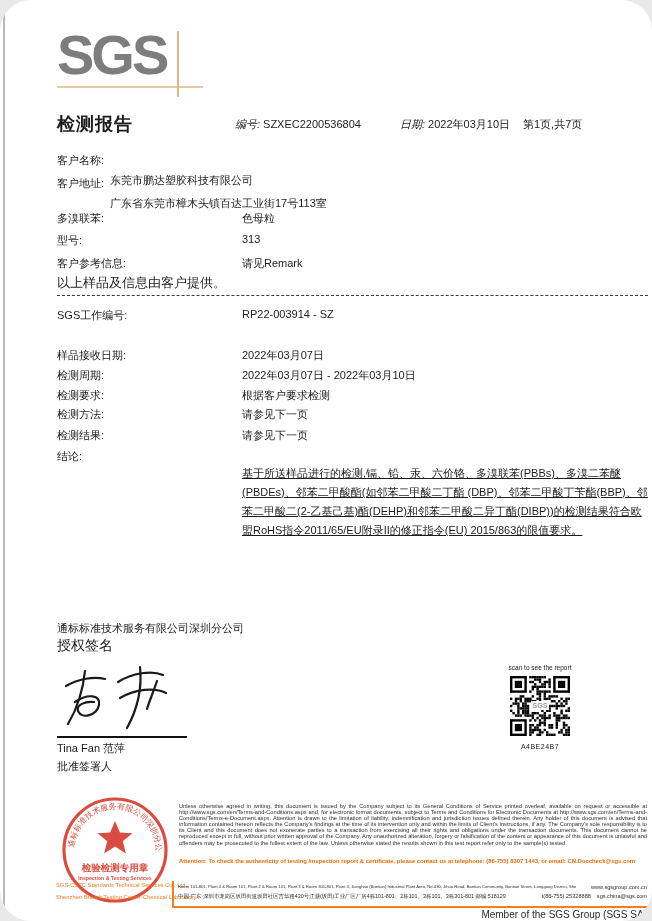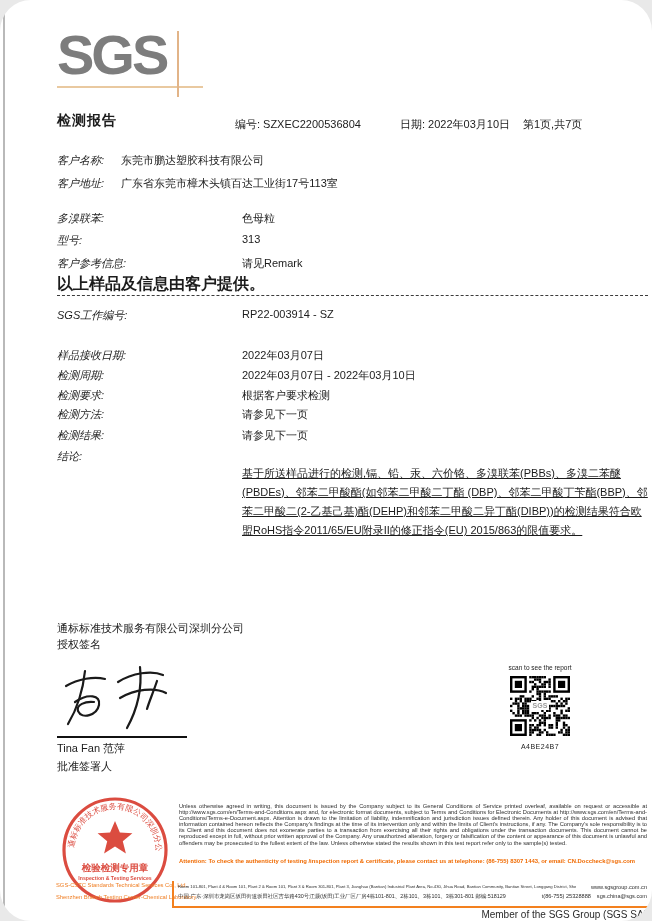--- a/index.html
+++ b/index.html
@@ -12,38 +12,38 @@
   }
   .edge-line { position:absolute; left:3px; top:0; bottom:0; width:2px; background:#b9b9b9; }
 
   
   .logo { position:absolute; left:57px; top:26px; }
   .logo-text { font-weight:bold; font-size:56px; line-height:58px; color:#7d7d7d; letter-spacing:-3px; }
   .logo-hline { position:absolute; left:57px; top:86px; width:146px; height:2px; background:#e9c9a0; }
   .logo-vline { position:absolute; left:177px; top:31px; width:2px; height:66px; background:#e2b488; }
 
   
-  .title { position:absolute; left:57px; top:112px; font-size:14px; font-weight:bold; letter-spacing:1px; }
+  .title { position:absolute; left:57px; top:112px; font-size:18px; font-weight:bold; letter-spacing:1px; }
   .hfield { position:absolute; top:117px; font-size:11px; white-space:nowrap; }
-  .hfield .k { margin-right:3px; }
+  .hfield .k { margin-right:3px;font-style:italic; }
   #h-no { left:235px; } #h-date { left:400px; } #h-page { left:523px;text-align:right; }
 
   
   .kv { position:absolute; left:57px; font-size:11px; white-space:nowrap; }
-  .kv .k { display:inline-block;font-style:italic; }
+  .kv .k { display:inline-block; }
   .kv .v { position:absolute; white-space:nowrap; }
-  .g1 .v { left:64px; }
+  .g1 .v { left:53px;margin-top:20px; }
   .g2 .v { left:178px;margin-left:7px; }
   .kv .v.para { white-space:normal; width:407px; line-height:19px; display:block;text-decoration:underline; }
-  .note { position:absolute; left:57px; font-size:16px;font-weight:bold; }
+  .note { position:absolute; left:57px; font-size:13px; }
   .dash-sep { position:absolute; left:57px; top:295px; width:591px; border-top:1px dashed #3c3c3c; }
 
   
   .sig-company { position:absolute; left:57px; top:621px; font-size:11px; }
-  .sig-auth { position:absolute; left:57px; top:637px; font-size:11px; }
+  .sig-auth { position:absolute; left:57px; top:637px; font-size:14px; }
   .sig-draw { position:absolute; left:60px; top:664px; }
   .sig-line { position:absolute; left:57px; top:736px; width:130px; border-top:2px solid #111; }
   .sig-name { position:absolute; left:57px; top:741px; font-size:11px; }
   .sig-title { position:absolute; left:57px; top:759px; font-size:11px; }
 
   
   .qr-wrap { position:absolute; left:492px; top:664px; width:96px; text-align:center; }
   .qr-caption { font-size:6.5px; color:#222; }
   .qr-svg { margin-top:2px; }
   .qr-code-text { font-size:7px; color:#222; letter-spacing:0.5px; }

